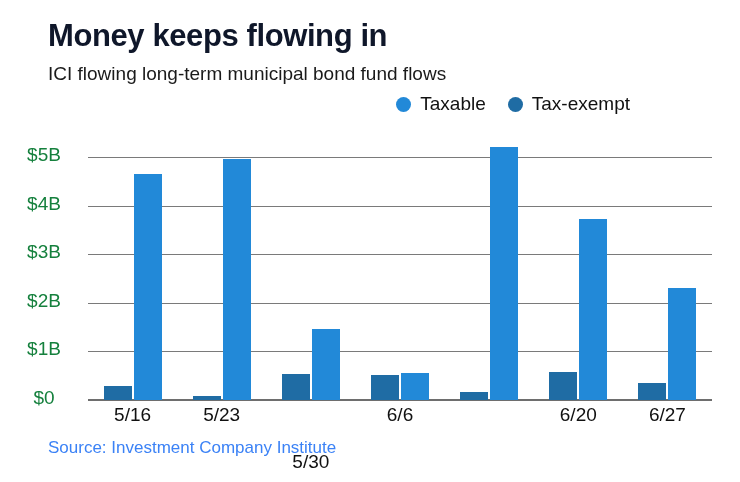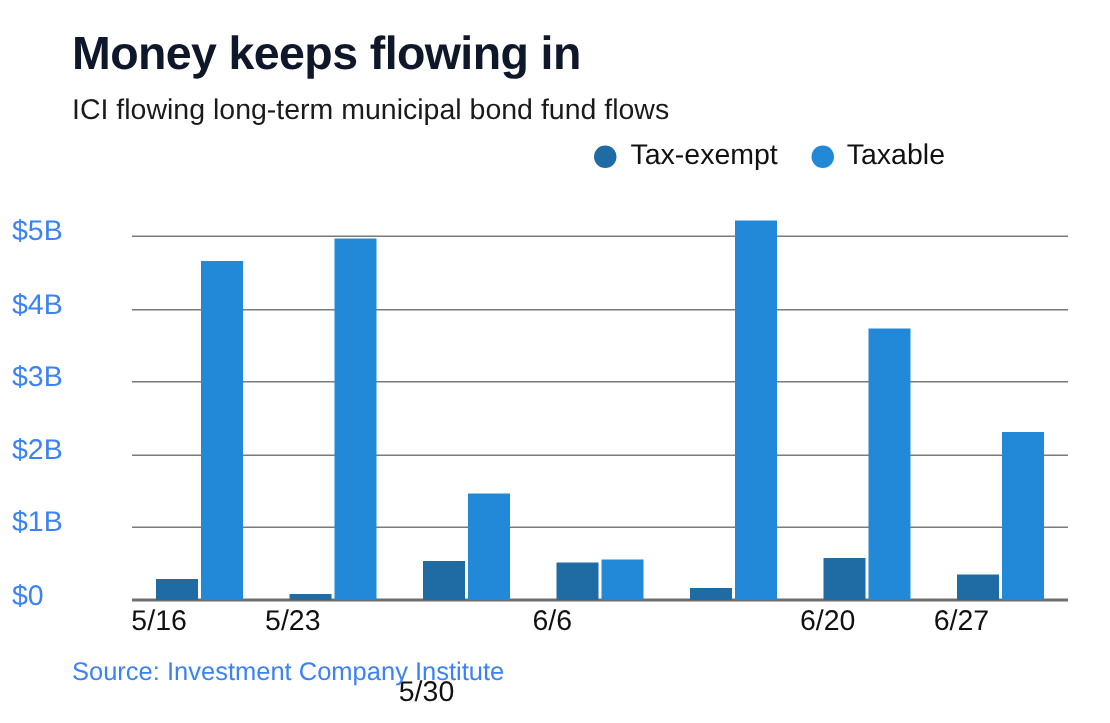--- a/index.html
+++ b/index.html
@@ -101,23 +101,23 @@
     left: 0;
     width: 624px;
     height: 2px;
     background: #6e6e6e;
   }
 
   .ytick {
     position: absolute;
     right: 0;
     width: 72px;
-    text-align: left;
-    font-size: 19px;
-    color: #3b82f6;
+    text-align: center;
+    font-size: 19px;
+    color: #15803d;
     white-space: nowrap;
   }
   .ytick-col {
     position: absolute;
     left: 0px;
     top: 140px;
     width: 80px;
     height: 260px;
   }
 
@@ -138,21 +138,21 @@
     left: 88px;
     top: 404px;
     width: 624px;
     height: 28px;
   }
   .xtick {
     position: absolute;
     top: 0;
     font-size: 19px;
     color: #111111;
-    text-align: left;
+    text-align: center;
     white-space: nowrap;
   }
 
   .source {
     position: absolute;
     left: 48px;
     top: 438px;
     font-size: 17px;
     color: #3b82f6;
     white-space: nowrap;
@@ -161,26 +161,26 @@
 </head>
 <body>
 
 <div class="figure">
 
   <div class="title">Money keeps flowing in</div>
   <div class="subtitle">ICI flowing long-term municipal bond fund flows</div>
 
   <div class="legend">
     <div class="legend-item">
+      <span class="legend-swatch" style="background:#2289D8"></span>
+      <span class="legend-label">Taxable</span>
+    </div>
+    <div class="legend-item">
       <span class="legend-swatch" style="background:#1F6CA4"></span>
       <span class="legend-label">Tax-exempt</span>
-    </div>
-    <div class="legend-item">
-      <span class="legend-swatch" style="background:#2289D8"></span>
-      <span class="legend-label">Taxable</span>
     </div>
   </div>
 
   <div class="plot-wrap">
     <div class="ytick-col" id="ytick-col">
         <div class="ytick" style="top: 247px;">$0</div>
         <div class="ytick" style="top: 198.4px;">$1B</div>
         <div class="ytick" style="top: 149.8px;">$2B</div>
         <div class="ytick" style="top: 101.2px;">$3B</div>
         <div class="ytick" style="top: 52.6px;">$4B</div>

